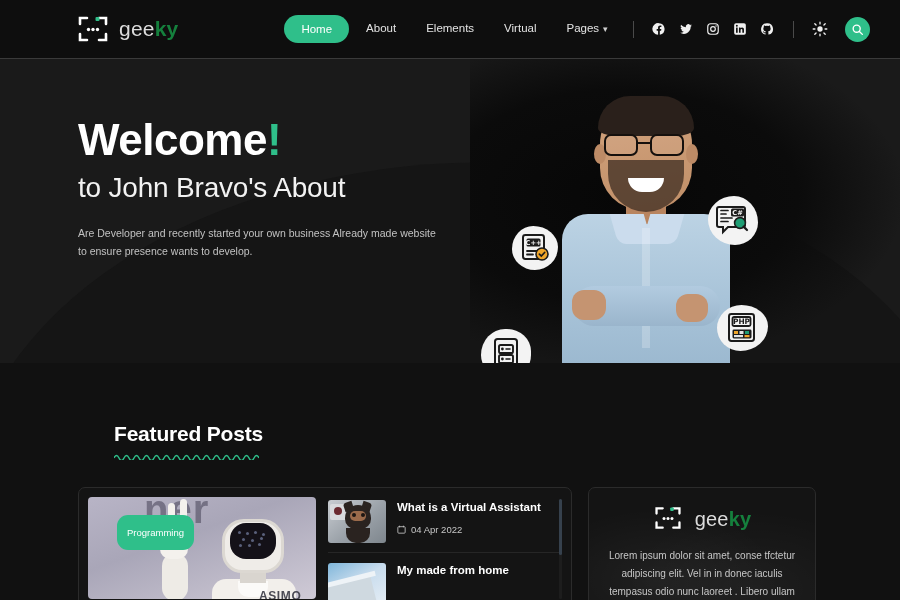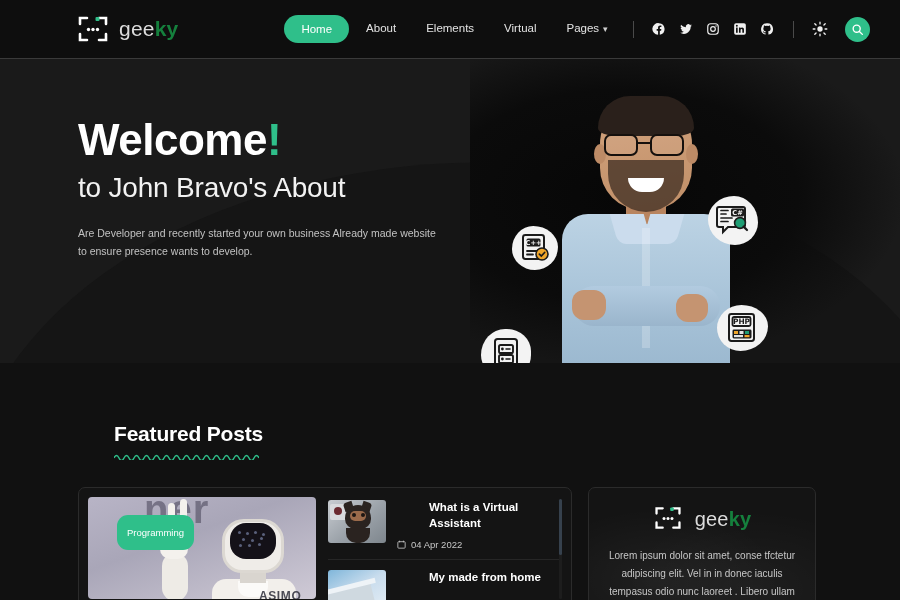--- a/index.html
+++ b/index.html
@@ -182,21 +182,21 @@
   .octo-eye.l { left:24px; } .octo-eye.r { left:33px; }
   .octo-tent { position:absolute; left:18px; top:28px; width:24px; height:15px; background:#2a2320; border-radius:0 0 10px 10px; }
   .octo-mon { position:absolute; left:2px; top:4px; width:20px; height:16px; background:#d8dadd; border-radius:2px; }
   .octo-mon-dot { position:absolute; left:6px; top:7px; width:8px; height:8px; background:#6b2a30; border-radius:50%; }
   .pt-2 { background:linear-gradient(150deg,#7fb6da 0%,#c8dced 45%,#e6eef5 100%); }
   .pt2-roof { position:absolute; left:-4px; top:16px; width:50px; height:30px;
     background:#cfd9e0; transform:rotate(-14deg); }
   .pt2-edge { position:absolute; left:-4px; top:14px; width:52px; height:5px;
     background:#eef3f7; transform:rotate(-14deg); }
 
-  .post-title { font-size:11.5px; font-weight:700; color:#ffffff; line-height:1.35;margin-left:32px; }
+  .post-title { font-size:11.5px; font-weight:700; color:#ffffff; line-height:1.35; }
   .post-meta { display:flex; align-items:center; gap:5px; margin-top:8px; font-size:9.5px; color:#c7c7c7; }
   .post-meta svg { display:block; }
 
   .plist-scroll { position:absolute; right:0; top:2px; width:3px; height:100px; background:#1d1d1d; border-radius:2px; }
   .plist-scroll i { position:absolute; left:0; top:0; width:3px; height:56px; background:#36414d; border-radius:2px; }
 
   .card-about {
     width:228px; height:120px; background:#141414; border:1px solid #2b2b2b;
     border-radius:7px; position:relative; overflow:hidden;
     display:flex; flex-direction:column; align-items:center; padding-top:18px;

